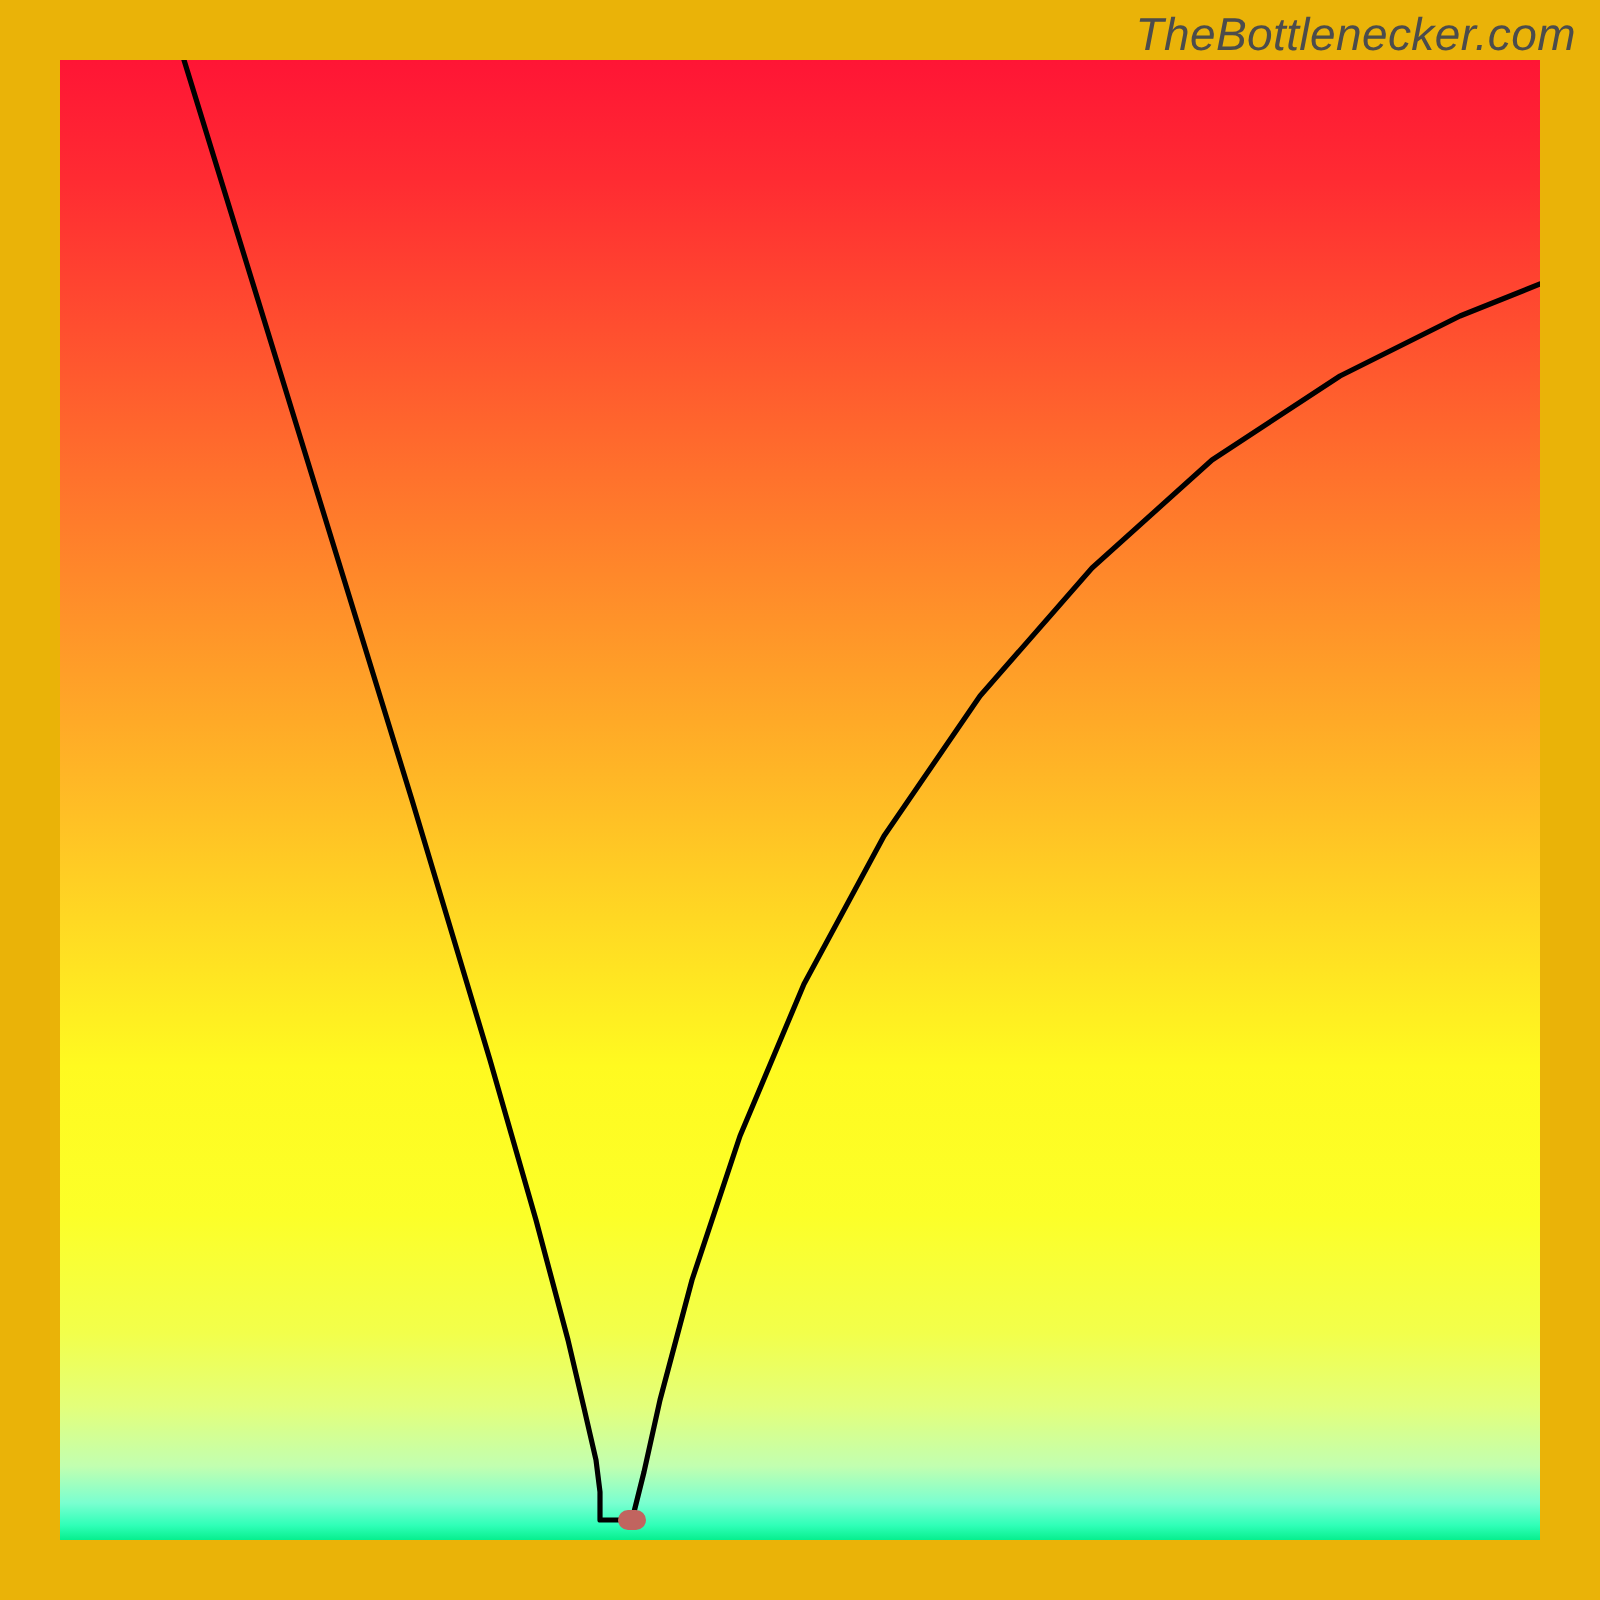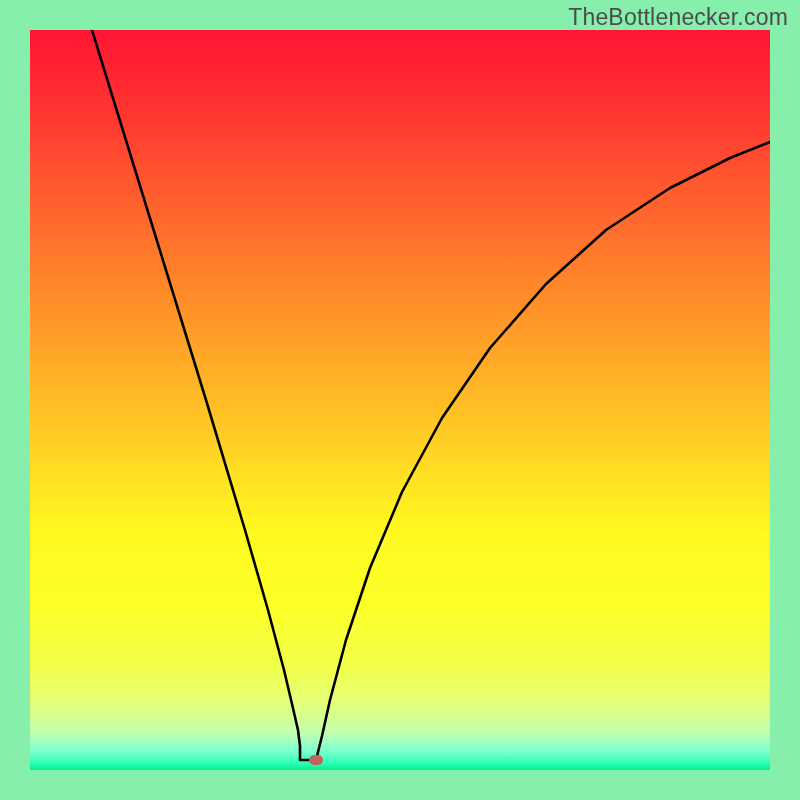--- a/index.html
+++ b/index.html
@@ -8,21 +8,22 @@
     width: 800px;
     height: 800px;
     overflow: hidden;
     font-family: Arial, Helvetica, sans-serif;
     background: #000;
   }
   .frame {
     position: relative;
     width: 800px;
     height: 800px;
-    background: #86efac;
+    background: #eab308;
+    font-style: italic;
   }
   .watermark {
     position: absolute;
     top: 4px;
     right: 12px;
     color: #4c4c4c;
     font-size: 23px;
     font-weight: 400;
     letter-spacing: 0.2px;
     z-index: 5;

